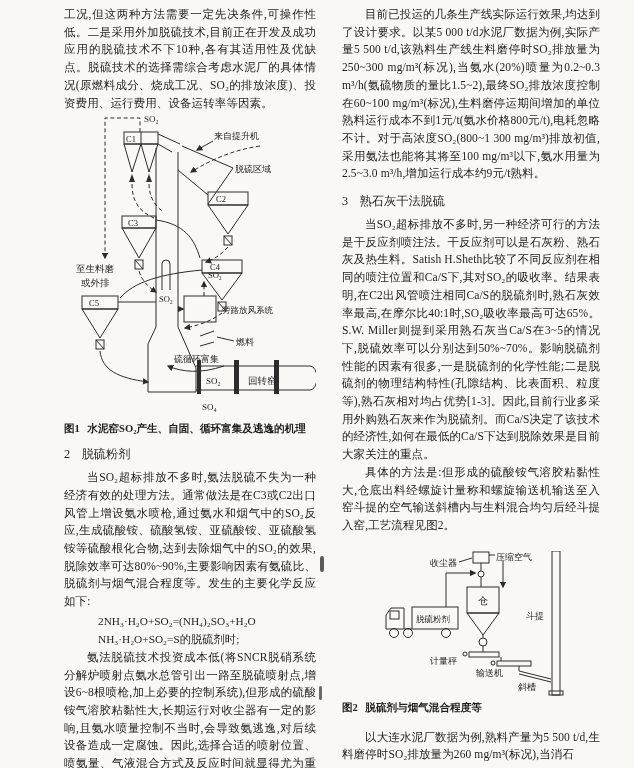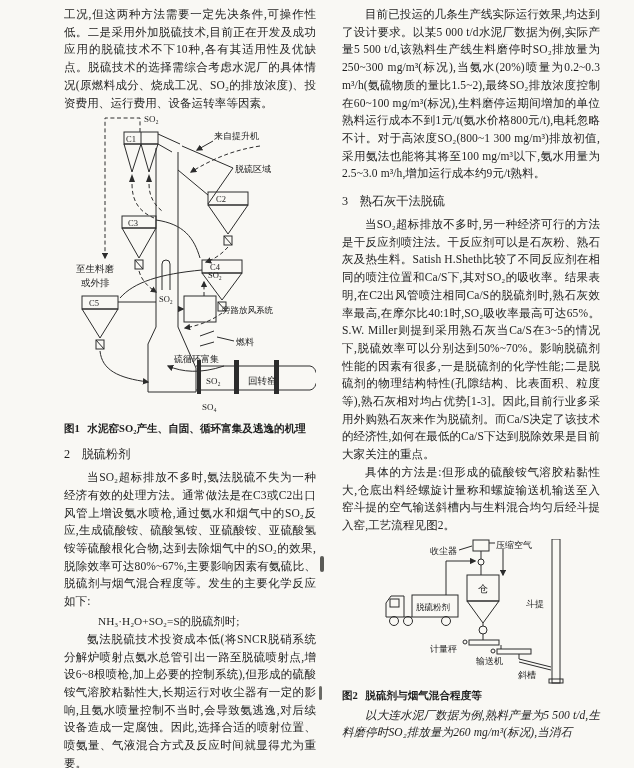--- a/index.html
+++ b/index.html
@@ -157,41 +157,42 @@
       </svg>
       <figcaption class="caption">
         <span class="cap-label">图1</span><span>水泥窑SO₂产生、自固、循环富集及逃逸的机理</span>
       </figcaption>
     </figure>
 
     <h2 class="sec-heading">
       <span class="h-num">2</span><span>脱硫粉剂</span>
     </h2>
 
-    <p class="para indent">当SO₂超标排放不多时,氨法脱硫不失为一种经济有效的处理方法。通常做法是在C3或C2出口风管上增设氨水喷枪,通过氨水和烟气中的SO₂反应,生成硫酸铵、硫酸氢铵、亚硫酸铵、亚硫酸氢铵等硫酸根化合物,达到去除烟气中的SO₂的效果,脱除效率可达80%~67%,主要影响因素有氨硫比、脱硫剂与烟气混合程度等。发生的主要化学反应如下:</p>
+    <p class="para indent">当SO₂超标排放不多时,氨法脱硫不失为一种经济有效的处理方法。通常做法是在C3或C2出口风管上增设氨水喷枪,通过氨水和烟气中的SO₂反应,生成硫酸铵、硫酸氢铵、亚硫酸铵、亚硫酸氢铵等硫酸根化合物,达到去除烟气中的SO₂的效果,脱除效率可达80%~90%,主要影响因素有氨硫比、脱硫剂与烟气混合程度等。发生的主要化学反应如下:</p>
 
     <div class="formulas">
+      <div>2NH₃·H₂O+SO₂=(NH₄)₂SO₃+H₂O</div>
       <div>NH₃·H₂O+SO₂=S的脱硫剂时;</div>
     </div>
 
     <p class="para indent">氨法脱硫技术投资成本低(将SNCR脱硝系统分解炉喷射点氨水总管引出一路至脱硫喷射点,增设6~8根喷枪,加上必要的控制系统),但形成的硫酸铵气溶胶粘黏性大,长期运行对收尘器有一定的影响,且氨水喷量控制不当时,会导致氨逃逸,对后续设备造成一定腐蚀。因此,选择合适的喷射位置、喷氨量、气液混合方式及反应时间就显得尤为重要。</p>
   </div>
 
   <div class="col col-right">
 
     <p class="para indent">目前已投运的几条生产线实际运行效果,均达到了设计要求。以某5 000 t/d水泥厂数据为例,实际产量5 500 t/d,该熟料生产线生料磨停时SO₂排放量为250~300 mg/m³(标况),当氨水(20%)喷量为0.2~0.3 m³/h(氨硫物质的量比1.5~2),最终SO₂排放浓度控制在60~100 mg/m³(标况),生料磨停运期间增加的单位熟料运行成本不到1元/t(氨水价格800元/t),电耗忽略不计。对于高浓度SO₂(800~1 300 mg/m³)排放初值,采用氨法也能将其将至100 mg/m³以下,氨水用量为2.5~3.0 m³/h,增加运行成本约9元/t熟料。</p>
 
     <h2 class="sec-heading">
       <span class="h-num">3</span><span>熟石灰干法脱硫</span>
     </h2>
 
     <p class="para indent">当SO₂超标排放不多时,另一种经济可行的方法是干反应剂喷注法。干反应剂可以是石灰粉、熟石灰及热生料。Satish H.Sheth比较了不同反应剂在相同的喷注位置和Ca/S下,其对SO₂的吸收率。结果表明,在C2出风管喷注相同Ca/S的脱硫剂时,熟石灰效率最高,在摩尔比40:1时,SO₂吸收率最高可达65%。S.W. Miller则提到采用熟石灰当Ca/S在3~5的情况下,脱硫效率可以分别达到50%~70%。影响脱硫剂性能的因素有很多,一是脱硫剂的化学性能;二是脱硫剂的物理结构特性(孔隙结构、比表面积、粒度等),熟石灰相对均占优势[1-3]。因此,目前行业多采用外购熟石灰来作为脱硫剂。而Ca/S决定了该技术的经济性,如何在最低的Ca/S下达到脱除效果是目前大家关注的重点。</p>
     <p class="para indent">具体的方法是:但形成的硫酸铵气溶胶粘黏性大,仓底出料经螺旋计量称和螺旋输送机输送至入窑斗提的空气输送斜槽内与生料混合均匀后经斗提入窑,工艺流程见图2。</p>
 
-    <figure style="margin-top:4px;">
+    <figure style="margin-top:16px;">
       <svg width="258" height="148" viewBox="0 0 258 148">
         <defs>
           <marker id="a2" viewBox="0 0 10 10" refX="8" refY="5" markerWidth="6.5" markerHeight="6.5" orient="auto-start-reverse">
             <path d="M0,0 L10,5 L0,10 z" fill="#2c2c2c"></path>
           </marker>
         </defs>
 
         <text x="154" y="9" font-size="9">压缩空气</text>
         <rect class="ln" x="131" y="1" width="16" height="11"></rect>
         <line class="ln" x1="147" y1="4" x2="153" y2="4"></line>
@@ -234,18 +235,18 @@
 
         <rect class="ln" x="210" y="0" width="8" height="144"></rect>
         <rect class="ln" x="207" y="140" width="14" height="4"></rect>
         <text x="184" y="68" font-size="9">斗提</text>
       </svg>
       <figcaption class="caption">
         <span class="cap-label">图2</span><span>脱硫剂与烟气混合程度等</span>
       </figcaption>
     </figure>
 
-    <p class="para indent" style="margin-top:4px;font-style:italic;">以大连水泥厂数据为例,熟料产量为5 500 t/d,生料磨停时SO₂排放量为260 mg/m³(标况),当消石</p>
+    <p class="para indent" style="margin-top:14px;">以大连水泥厂数据为例,熟料产量为5 500 t/d,生料磨停时SO₂排放量为260 mg/m³(标况),当消石</p>
   </div>
 
   <div class="speck"></div>
   <div class="speck2"></div>
 </div>
 
 </body></html>

